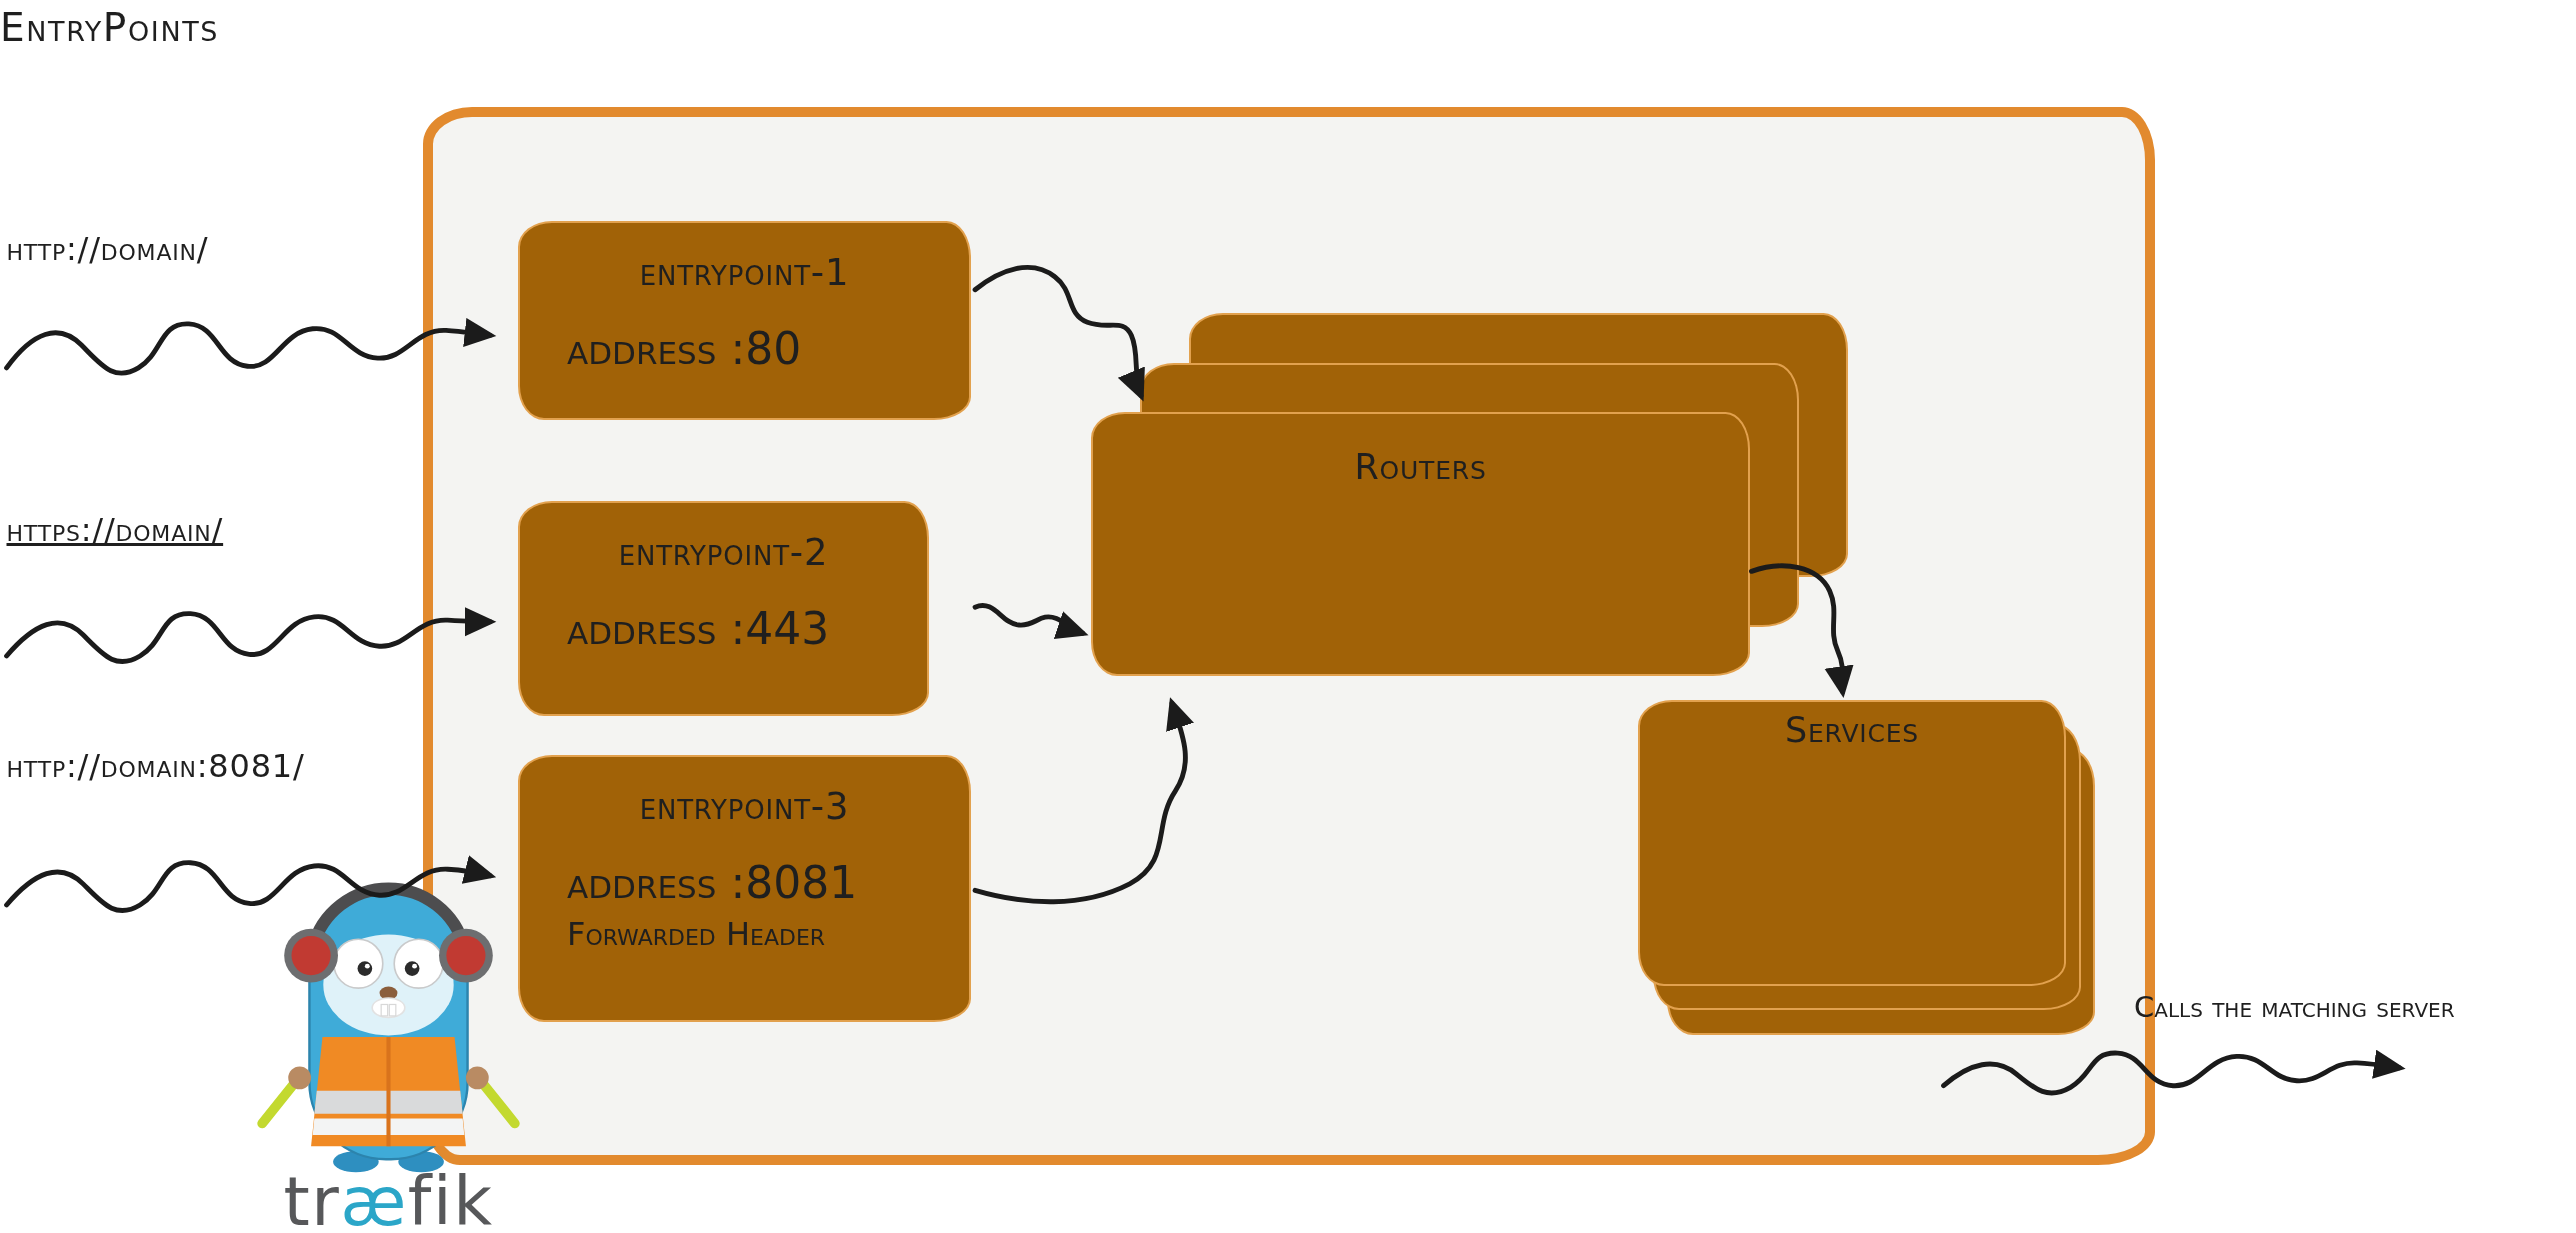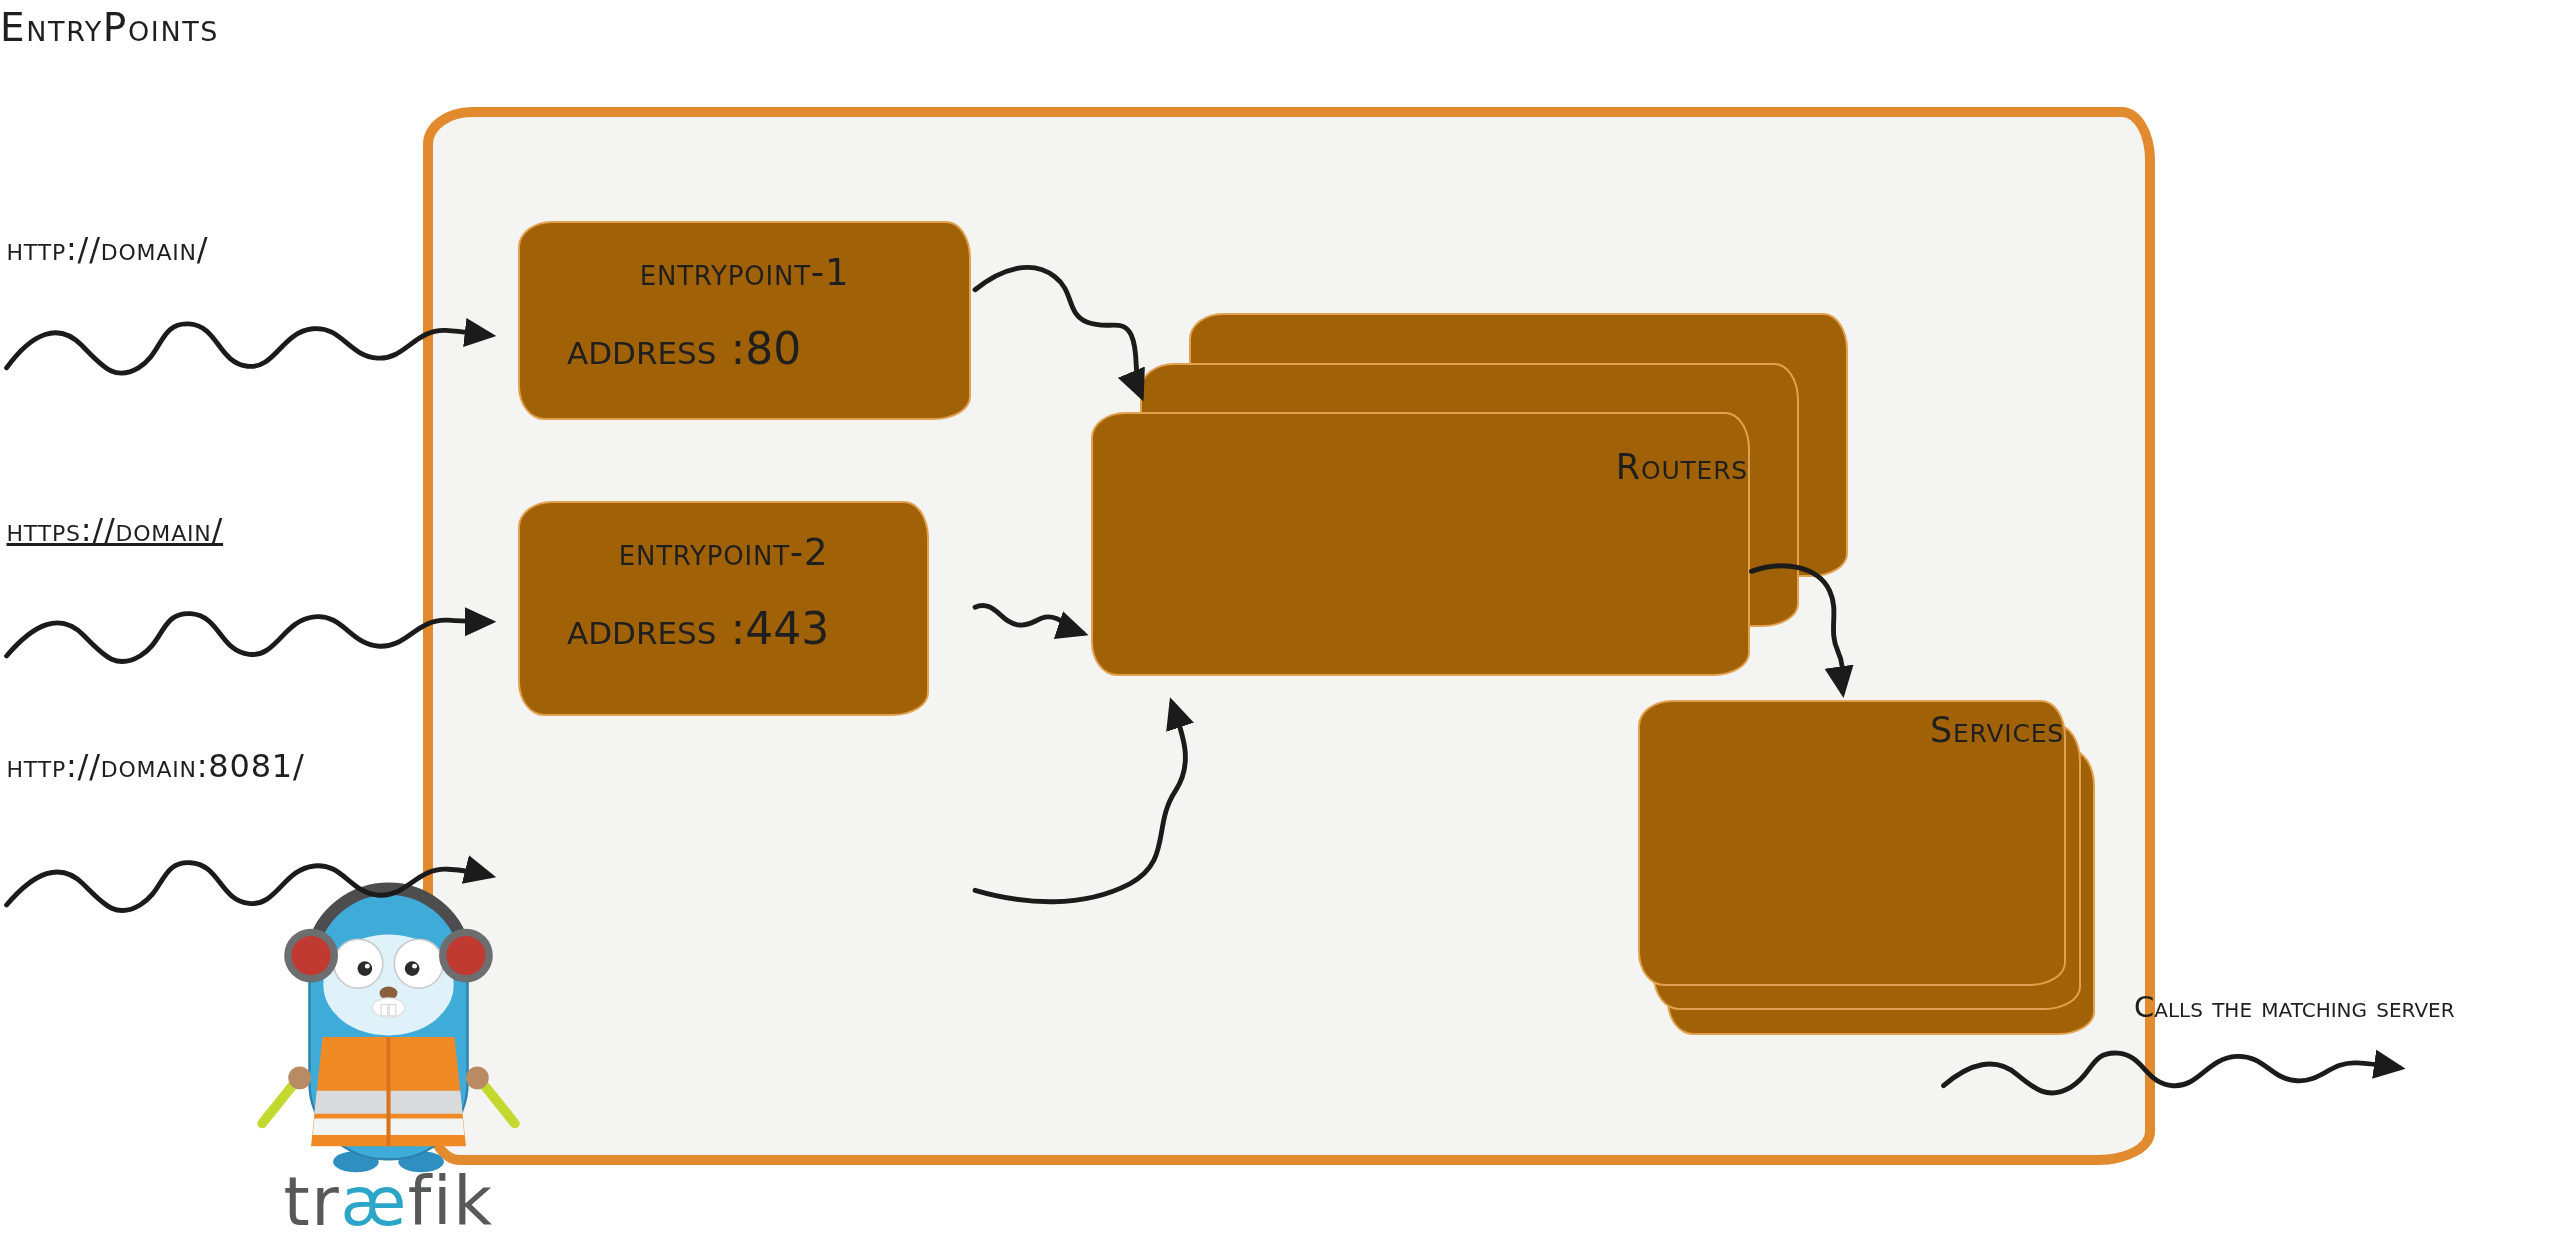--- a/index.html
+++ b/index.html
@@ -59,21 +59,21 @@
   .ep-name  { text-align: center; margin-top: 28px; font-size: 37px; letter-spacing: 0.8px; }
   .ep-addr  { margin-left: 47px; margin-top: 29px; font-size: 44px; }
   .ep-extra { margin-left: 47px; margin-top: 6.5px;  font-size: 32px; }
 
   .stack { position: absolute; z-index: 2; }
   .stack .card { position: absolute; }
   .routers { left: 1091px; top: 313px; width: 761px; height: 366px; }
   .routers .back2 { left: 98px; top: 0;     width: 659px; height: 264px; }
   .routers .back1 { left: 49px;  top: 50px;  width: 659px; height: 264px; }
   .routers .front { left: 0;     top: 99px; width: 659px; height: 264px; }
-  .card-label { text-align: right; margin-top: 33px; font-size: 35px; letter-spacing: 0.8px; }
+  .card-label { text-align: center; margin-top: 33px; font-size: 35px; letter-spacing: 0.8px; }
 
   .services { left: 1638px; top: 700px; width: 468px; height: 362px; }
   .services .back2 { left: 29px; top: 49px; width: 428px; height: 286px; }
   .services .back1 { left: 14.7px; top: 24.4px; width: 428px; height: 286px; }
   .services .front { left: 0;    top: 0;    width: 428px; height: 286px; }
   .services .card-label { margin-top: 8px; }
 
   .out-label {
     position: absolute;
     left: 2134px; top: 990px;
@@ -118,20 +118,25 @@
   <div class="req req2 sc">https://domain/</div>
   <div class="req req3 sc">http://domain:8081/</div>
 
   <div class="ep ep1 card-border">
     <div class="ep-name sc">entrypoint-1</div>
     <div class="ep-addr sc">address :80</div>
   </div>
   <div class="ep ep2 card-border">
     <div class="ep-name sc">entrypoint-2</div>
     <div class="ep-addr sc">address :443</div>
+  </div>
+  <div class="ep ep3 card-border">
+    <div class="ep-name sc">entrypoint-3</div>
+    <div class="ep-addr sc">address :8081</div>
+    <div class="ep-extra sc">Forwarded Header</div>
   </div>
 
   <div class="stack routers">
     <div class="card back2 card-border"></div>
     <div class="card back1 card-border"></div>
     <div class="card front card-border">
       <div class="card-label sc">Routers</div>
     </div>
   </div>
 

